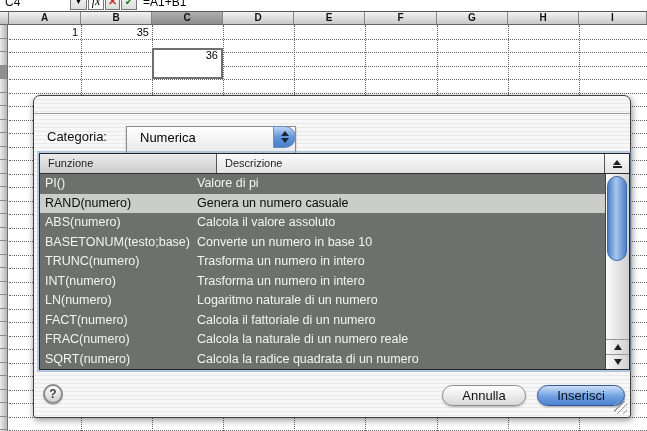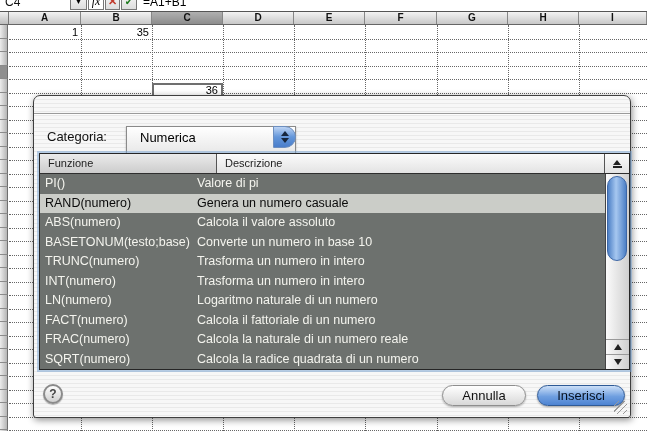--- a/index.html
+++ b/index.html
@@ -190,21 +190,21 @@
     <div class="rowhdr" style="top: 335.5px; height: 13.5px;"></div>
     <div class="rowhdr" style="top: 349px; height: 13.5px;"></div>
     <div class="rowhdr" style="top: 362.5px; height: 13.5px;"></div>
     <div class="rowhdr" style="top: 376px; height: 13.5px;"></div>
     <div class="rowhdr" style="top: 389.5px; height: 13.5px;"></div>
     <div class="rowhdr" style="top: 403px; height: 13.5px;"></div>
     <div class="rowhdr" style="top: 416.5px; height: 13.5px;"></div>
     <div class="rowhdr" style="top: 430px; height: 13.5px;"></div>
     <div class="cellval" style="left: 9px; top: 26px; width: 72px; height: 13.5px;">1</div>
     <div class="cellval" style="left: 81px; top: 26px; width: 71px; height: 13.5px;">35</div>
-    <div class="selcell" style="left: 152px; top: 83px; width: 71px; height: 19px;">
+    <div class="selcell" style="left: 152px; top: 48px; width: 71px; height: 31px;">
       <span>36</span>
     </div>
   </div>
 
 <div class="dlg">
   <div class="dsep"></div>
 
   <span class="catlbl">Categoria:</span>
   <div class="popup">
     <span class="val">Numerica</span>

